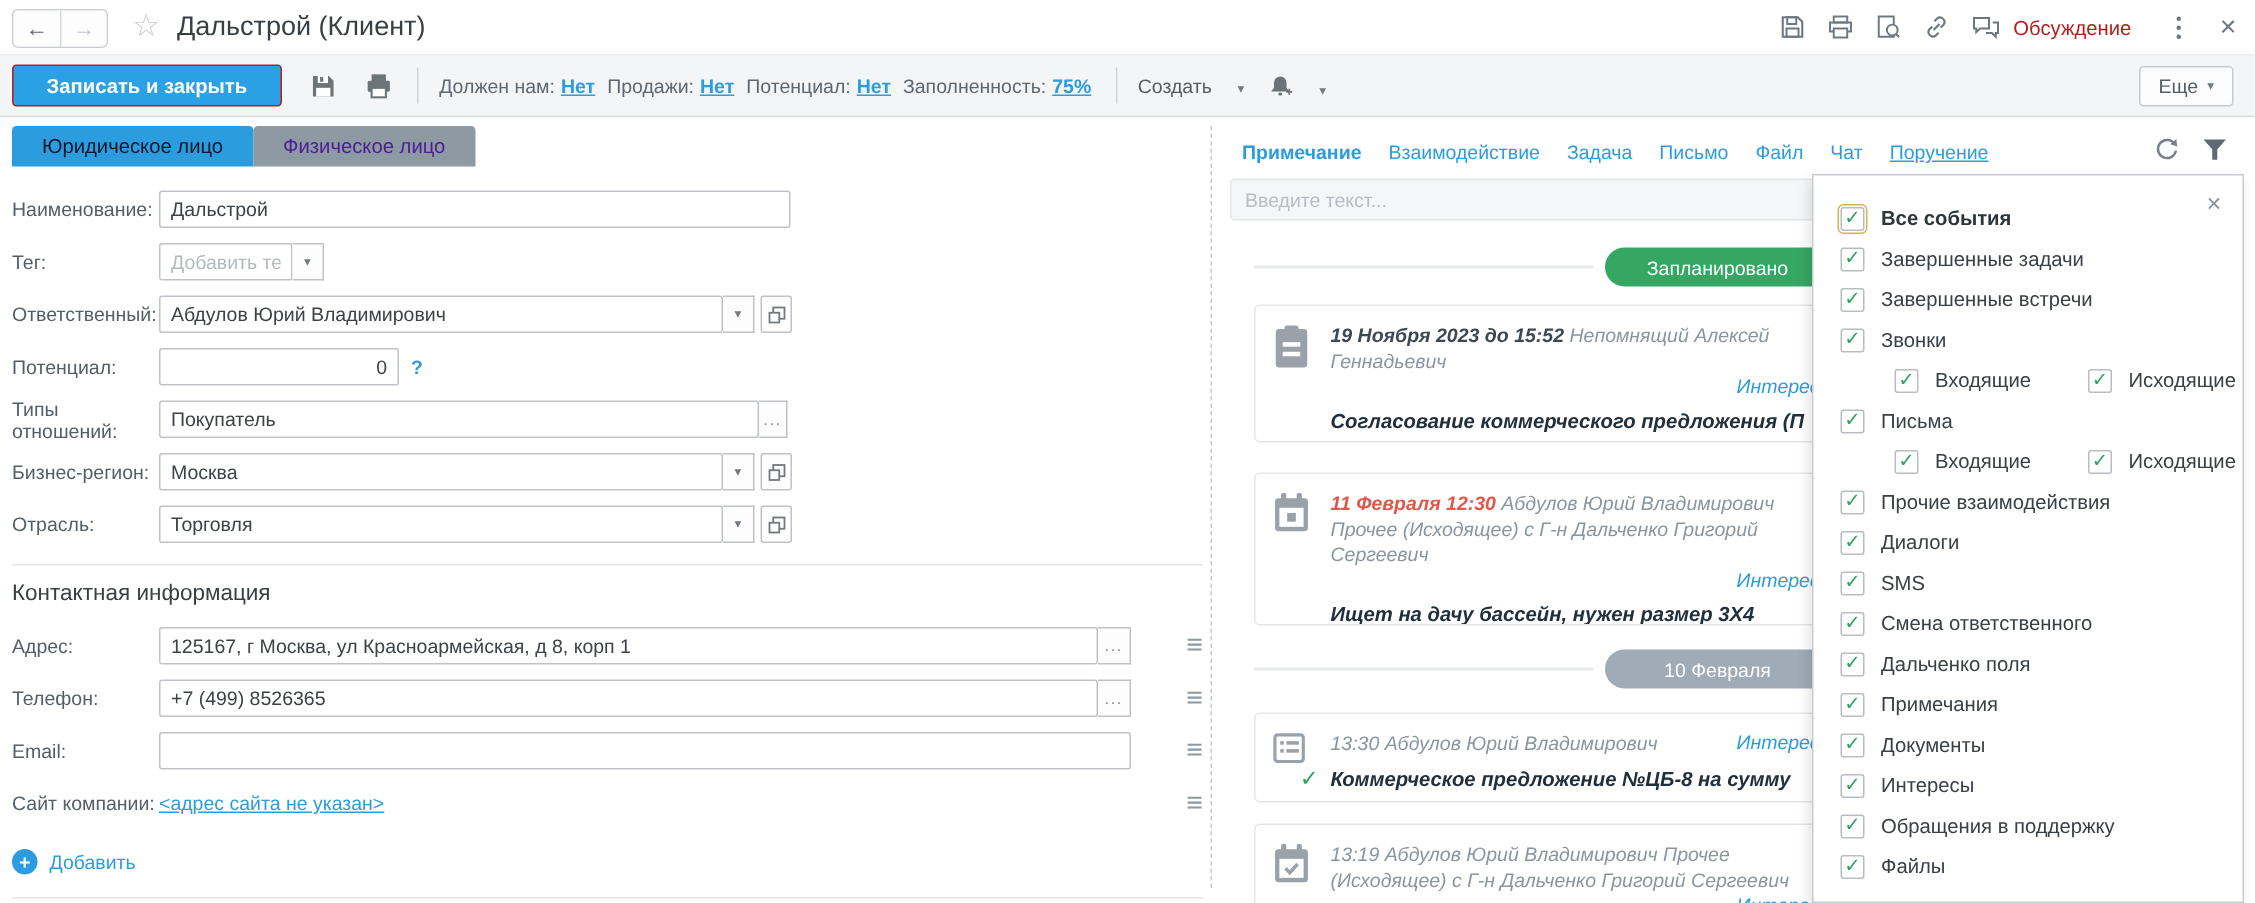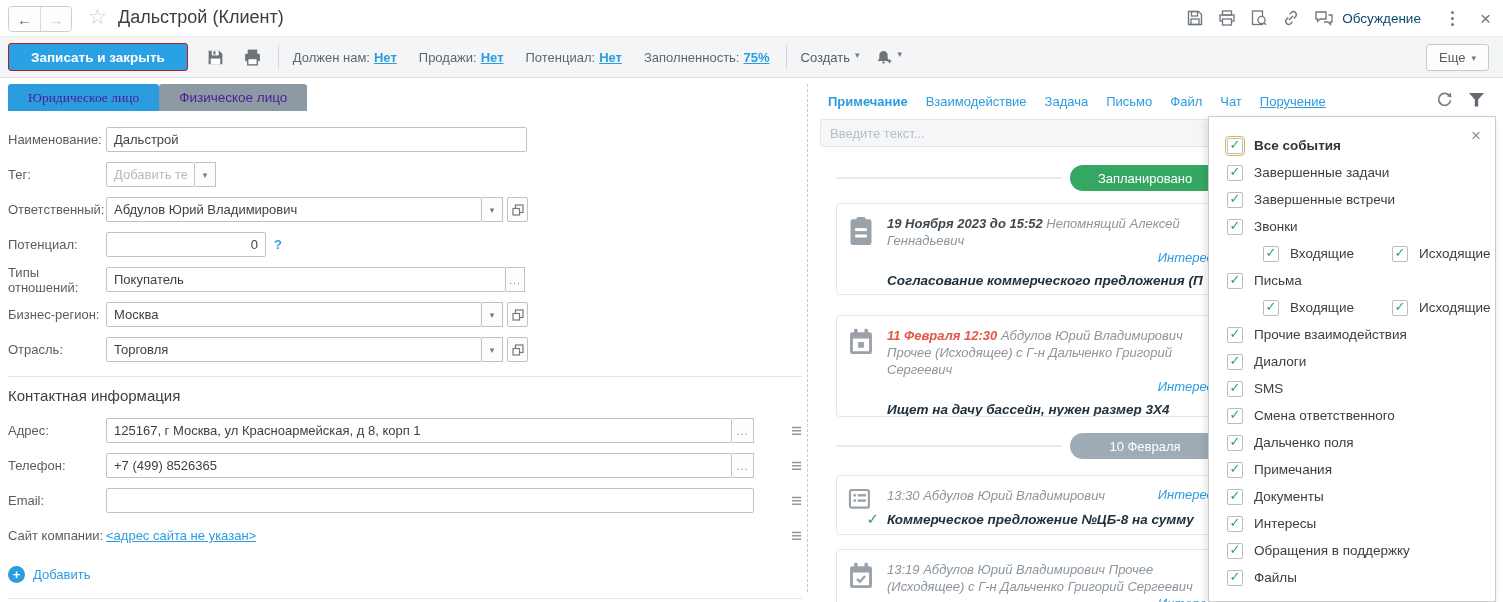--- a/index.html
+++ b/index.html
@@ -7,46 +7,46 @@
     font-family:"Liberation Sans","DejaVu Sans",sans-serif; font-size:13px; color:#444; }
 
   
   .titlebar { position:absolute; left:0; top:0; width:1503px; height:36px; background:#fff; }
   .navgroup { position:absolute; left:8px; top:6px; display:flex; border:1px solid #c9cdd1; border-radius:4px; overflow:hidden; background:#fff; }
   .navbtn { width:31px; height:24px; display:flex; align-items:center; justify-content:center; font-size:15px; color:#5a6168; background:#fdfdfd; cursor:pointer; }
   .navbtn + .navbtn { border-left:1px solid #d6dadd; color:#c3c8cc; }
   .star { position:absolute; left:88px; top:5px; font-size:21px; color:#c6cbd0; }
   .wintitle { position:absolute; left:118px; top:7px; font-size:18px; color:#3a3f44; }
   .tb-icons { position:absolute; right:12px; top:0; height:36px; display:flex; align-items:center; gap:14px; }
-  .tb-icons .lbl { color:#0c4a6e; font-size:13.5px; margin-left:-6px; }
+  .tb-icons .lbl { color:#b91c1c; font-size:13.5px; margin-left:-6px; }
   .icon { display:inline-flex; align-items:center; justify-content:center; }
   .dots { display:flex; flex-direction:column; gap:3px; margin-left:10px; padding:2px 6px; }
   .dots i { width:3px; height:3px; border-radius:50%; background:#6e7780; }
   .xclose { font-size:19px; color:#6e7780; margin-left:6px; line-height:1; }
 
   
   .toolbar { position:absolute; left:0; top:36px; width:1503px; height:42px; background:#f4f5f6;
     border-top:1px solid #ececec; border-bottom:1px solid #dcdee0; display:flex; align-items:center; }
   .btn-primary { margin-left:8px; height:28px; padding:0 22px; background:#2aa0e5; color:#fff;
     border:1px solid #b91c1c; border-radius:3px; font-weight:bold; font-size:13.5px; display:flex; align-items:center; }
   .tool-ic { margin-left:18px; }
   .vsep { width:1px; height:24px; background:#d2d5d8; margin:0 14px 0 16px; }
-  .stats { display:flex; align-items:center; gap:22px; }
+  .stats { display:flex; align-items:center; gap:8px; }
   .stat { color:#5d6771; }
   .stat a { color:#2b9ddf; font-weight:bold; text-decoration:underline; margin-left:4px; }
-  .menu-txt { color:#555c63; display:flex; align-items:flex-start; gap:5px; }
+  .menu-txt { color:#555c63; display:flex; align-items:flex-end; gap:17px; }
   .caret { font-size:9px; color:#73797f; }
   .btn-more { position:absolute; right:14px; top:7px; height:27px; padding:0 12px; background:#fdfdfd;
     border:1px solid #c6cacd; border-radius:3px; display:flex; align-items:center; gap:6px; color:#555c63; }
 
   
   .left-panel { position:absolute; left:8px; top:84px; width:794px; }
   .tabs-lr { display:flex; margin-bottom:16px; }
   .tab-lr { height:27px; padding:0 20px; display:flex; align-items:center; font-size:13.5px; border-radius:3px 3px 0 0; }
-  .tab-lr.active { background:#2b9ddf; color:#4c1d95;font-family:Liberation Serif, serif; }
+  .tab-lr.active { background:#2b9ddf; color:#0f172a; }
   .tab-lr.inactive { background:#8d99a3; color:#4c1d95; }
   .frow { display:flex; align-items:center; height:25px; margin-bottom:10px; }
   .flabel { width:98px; color:#555e66; flex:none; }
   .inp { height:25px; border:1px solid #bfc3c7; border-radius:2px; padding:0 7px; font-size:13px;
     color:#3c4248; background:#fff; font-family:inherit; }
   .inp::placeholder { color:#b4bac0; }
   .seg-btn { height:25px; width:21px; border:1px solid #bfc3c7; border-left:none; background:#fdfdfd;
     display:flex; align-items:center; justify-content:center; color:#73797f; font-size:9px; }
   .open-btn { height:25px; width:21px; border:1px solid #bfc3c7; border-radius:2px; background:#fdfdfd;
     margin-left:4px; display:flex; align-items:center; justify-content:center; }

